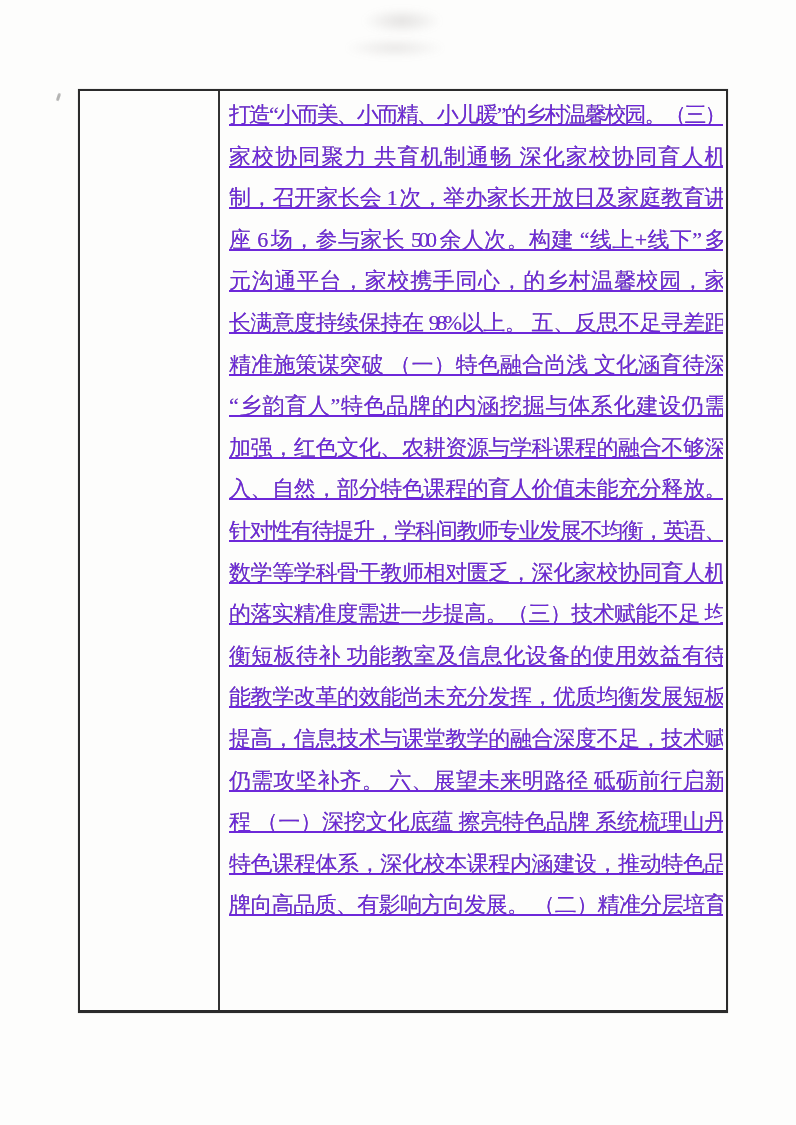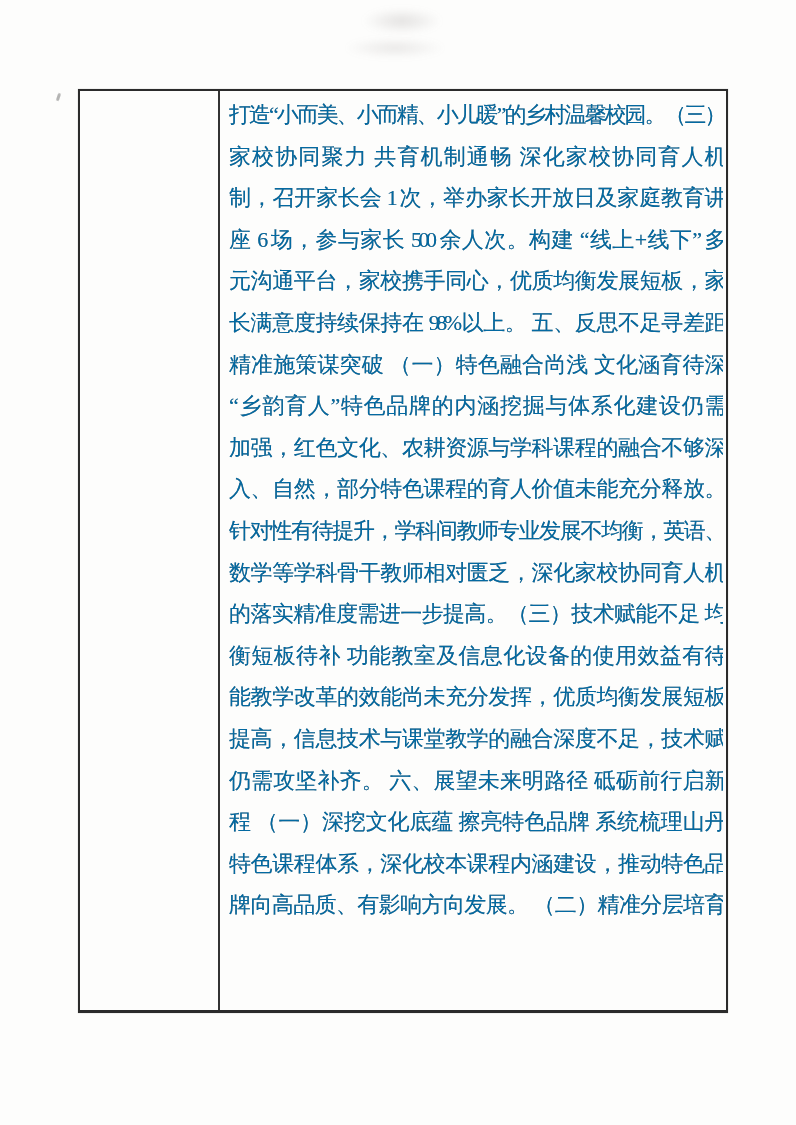--- a/index.html
+++ b/index.html
@@ -59,46 +59,47 @@
     box-sizing: border-box;
     flex: 1 1 auto;
     padding: 3px 3px 0 9px;
     overflow: hidden;
   }
   .text-line {
     height: 41.6px;
     line-height: 41.6px;
     font-size: 22px;
     letter-spacing: -3.5px;
-    color: #0369a1;
+    color: #6d28d9;
     text-align: justify;
     text-align-last: justify;
     overflow: hidden;
     text-shadow: 0 0 0.5px rgba(45,45,45,0.55);
+    text-decoration: underline;
   }
 </style>
 </head>
 <body>
 
 <div class="page">
 
   <div class="smudge smudge-1"></div>
   <div class="smudge smudge-2"></div>
   <div class="tick-mark"></div>
 
   <div class="report-table">
     <div class="cell-left"></div>
     <div class="cell-right">
       <div class="text-block">
 
       <div class="text-line">打造“小而美、小而精、小儿暖”的乡村温馨校园。（三）</div>
           <div class="text-line">家校协同聚力 共育机制通畅 深化家校协同育人机</div>
           <div class="text-line">制，召开家长会 1 次，举办家长开放日及家庭教育讲</div>
           <div class="text-line">座 6 场，参与家长 500 余人次。构建 “线上+线下” 多</div>
-          <div class="text-line">元沟通平台，家校携手同心，优质均衡发展短板，家</div>
+          <div class="text-line">元沟通平台，家校携手同心，的乡村温馨校园，家</div>
           <div class="text-line">长满意度持续保持在 98%以上。 五、反思不足寻差距</div>
           <div class="text-line">精准施策谋突破 （一）特色融合尚浅 文化涵育待深</div>
           <div class="text-line">“乡韵育人”特色品牌的内涵挖掘与体系化建设仍需</div>
           <div class="text-line">加强，红色文化、农耕资源与学科课程的融合不够深</div>
           <div class="text-line">入、自然，部分特色课程的育人价值未能充分释放。</div>
           <div class="text-line">针对性有待提升，学科间教师专业发展不均衡，英语、</div>
           <div class="text-line">数学等学科骨干教师相对匮乏，深化家校协同育人机</div>
           <div class="text-line">的落实精准度需进一步提高。（三）技术赋能不足 均</div>
           <div class="text-line">衡短板待补 功能教室及信息化设备的使用效益有待</div>
           <div class="text-line">能教学改革的效能尚未充分发挥，优质均衡发展短板</div>

